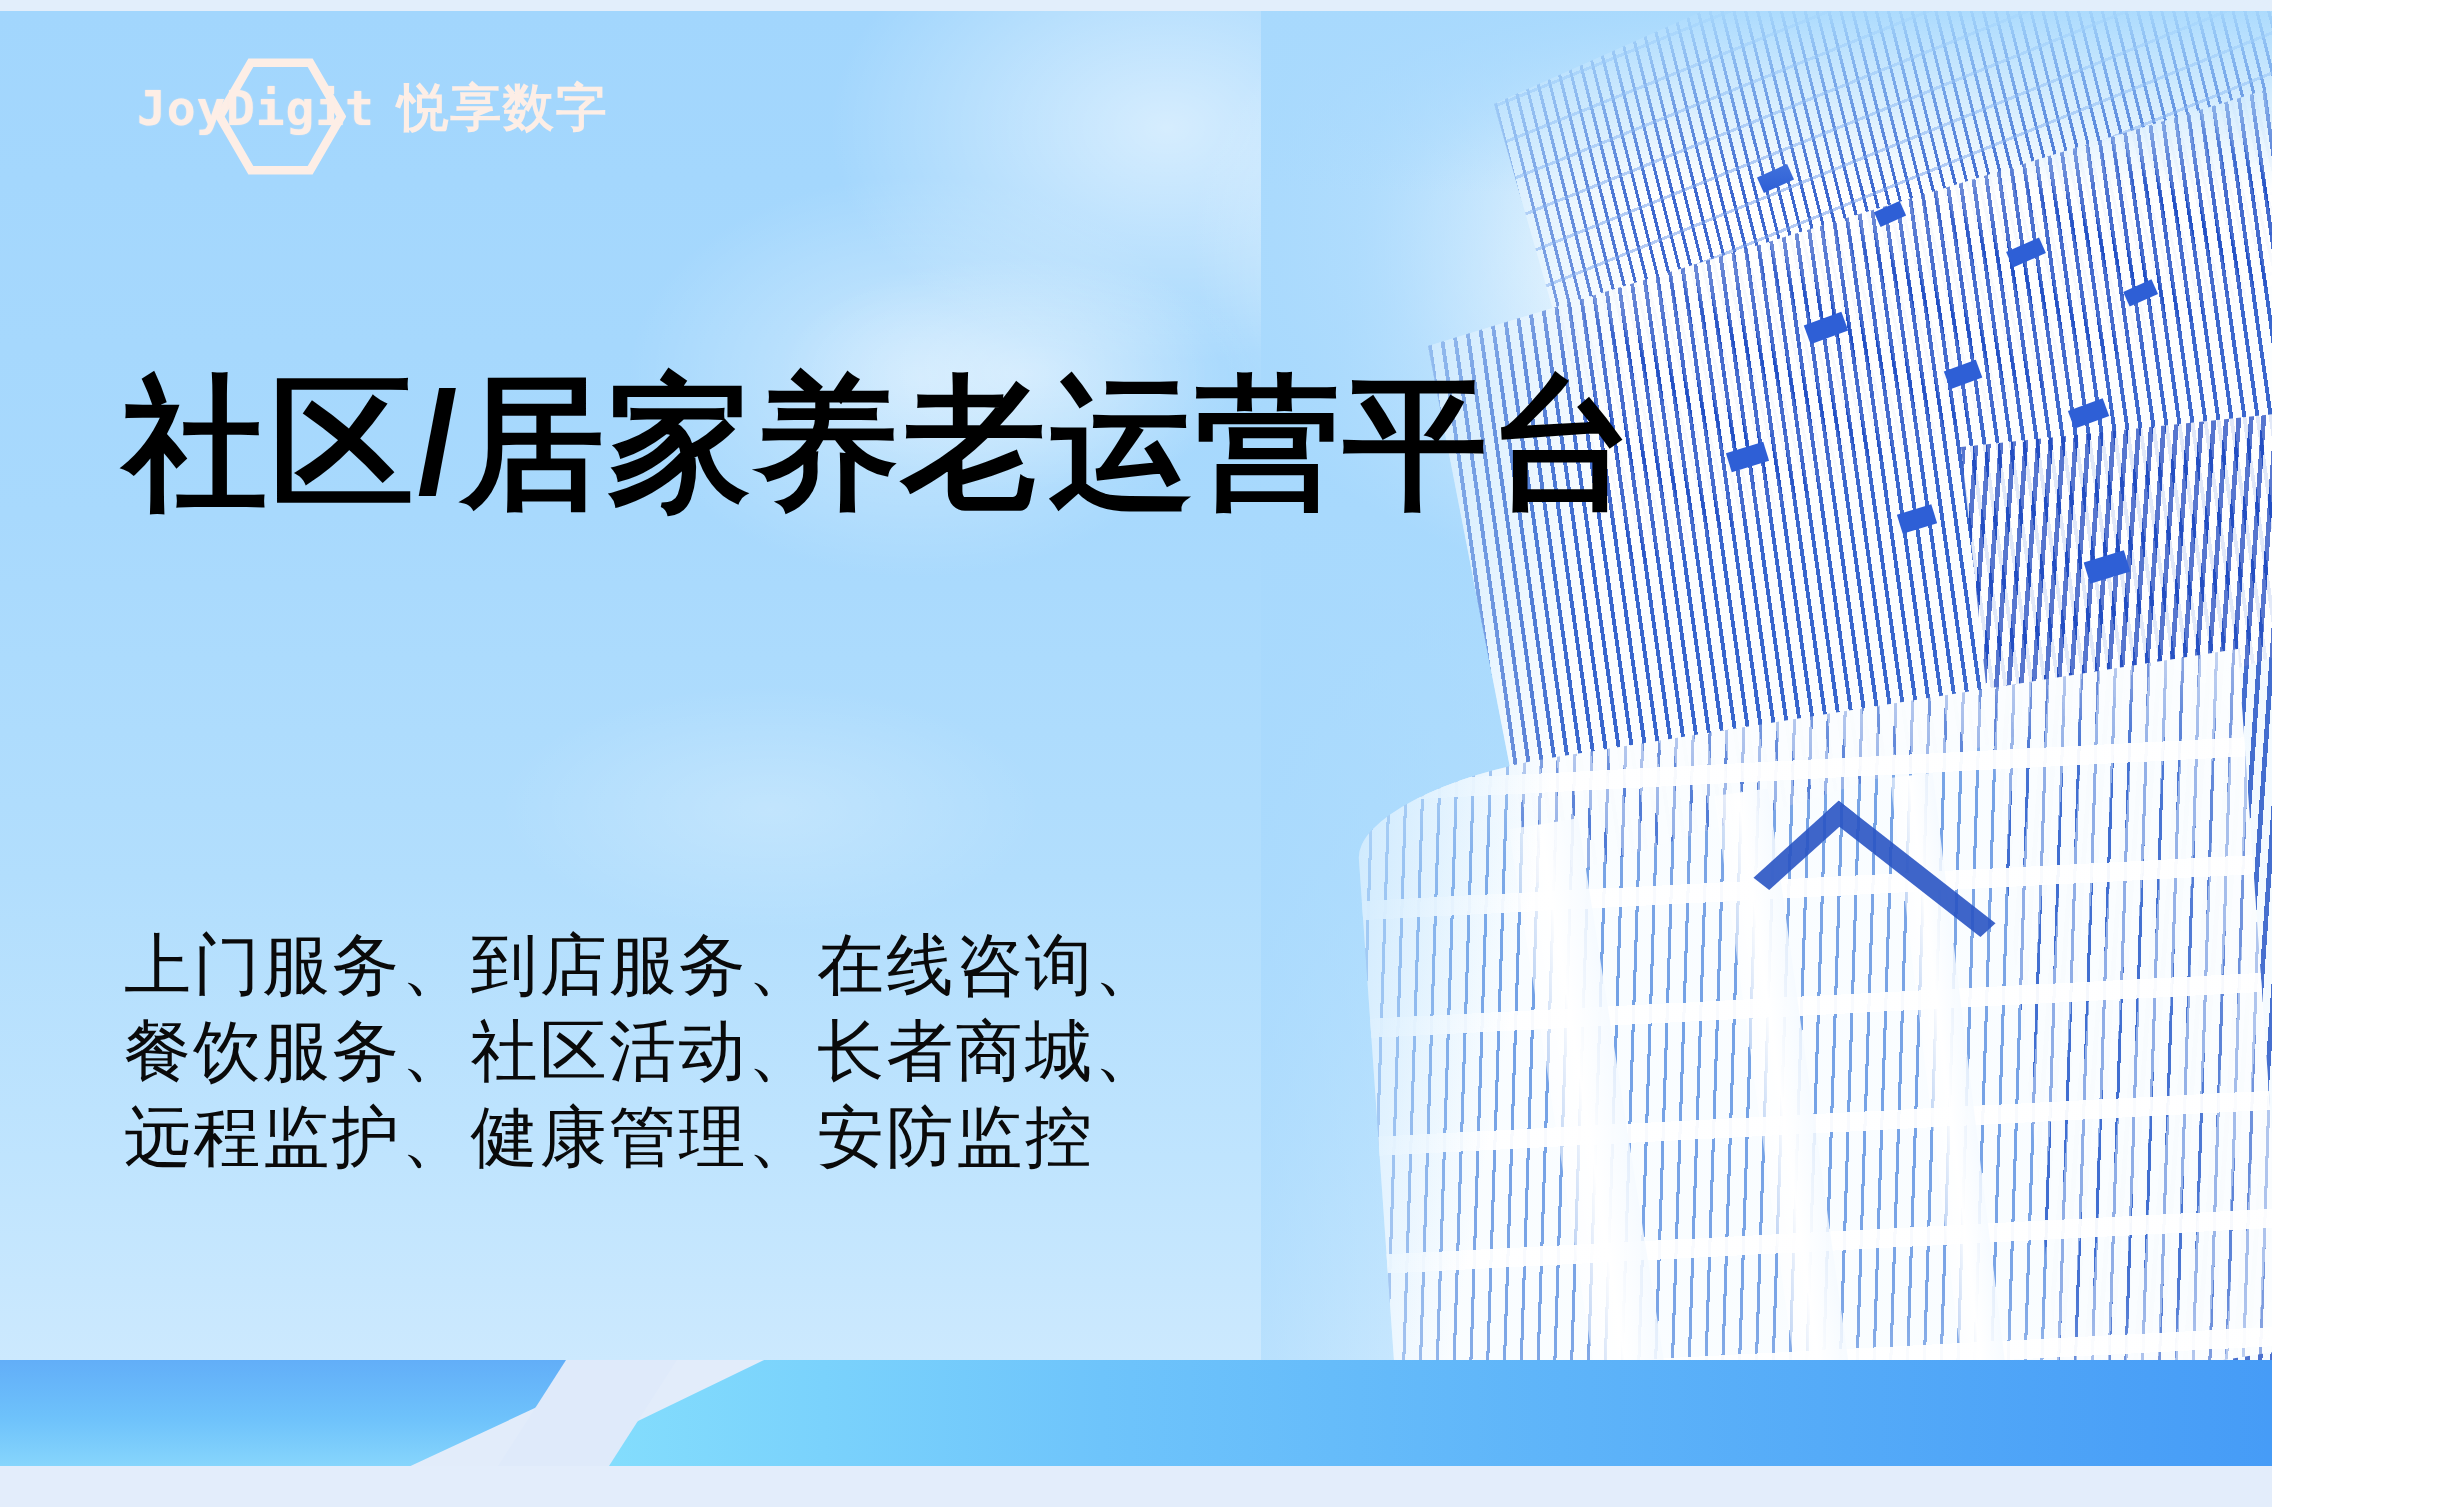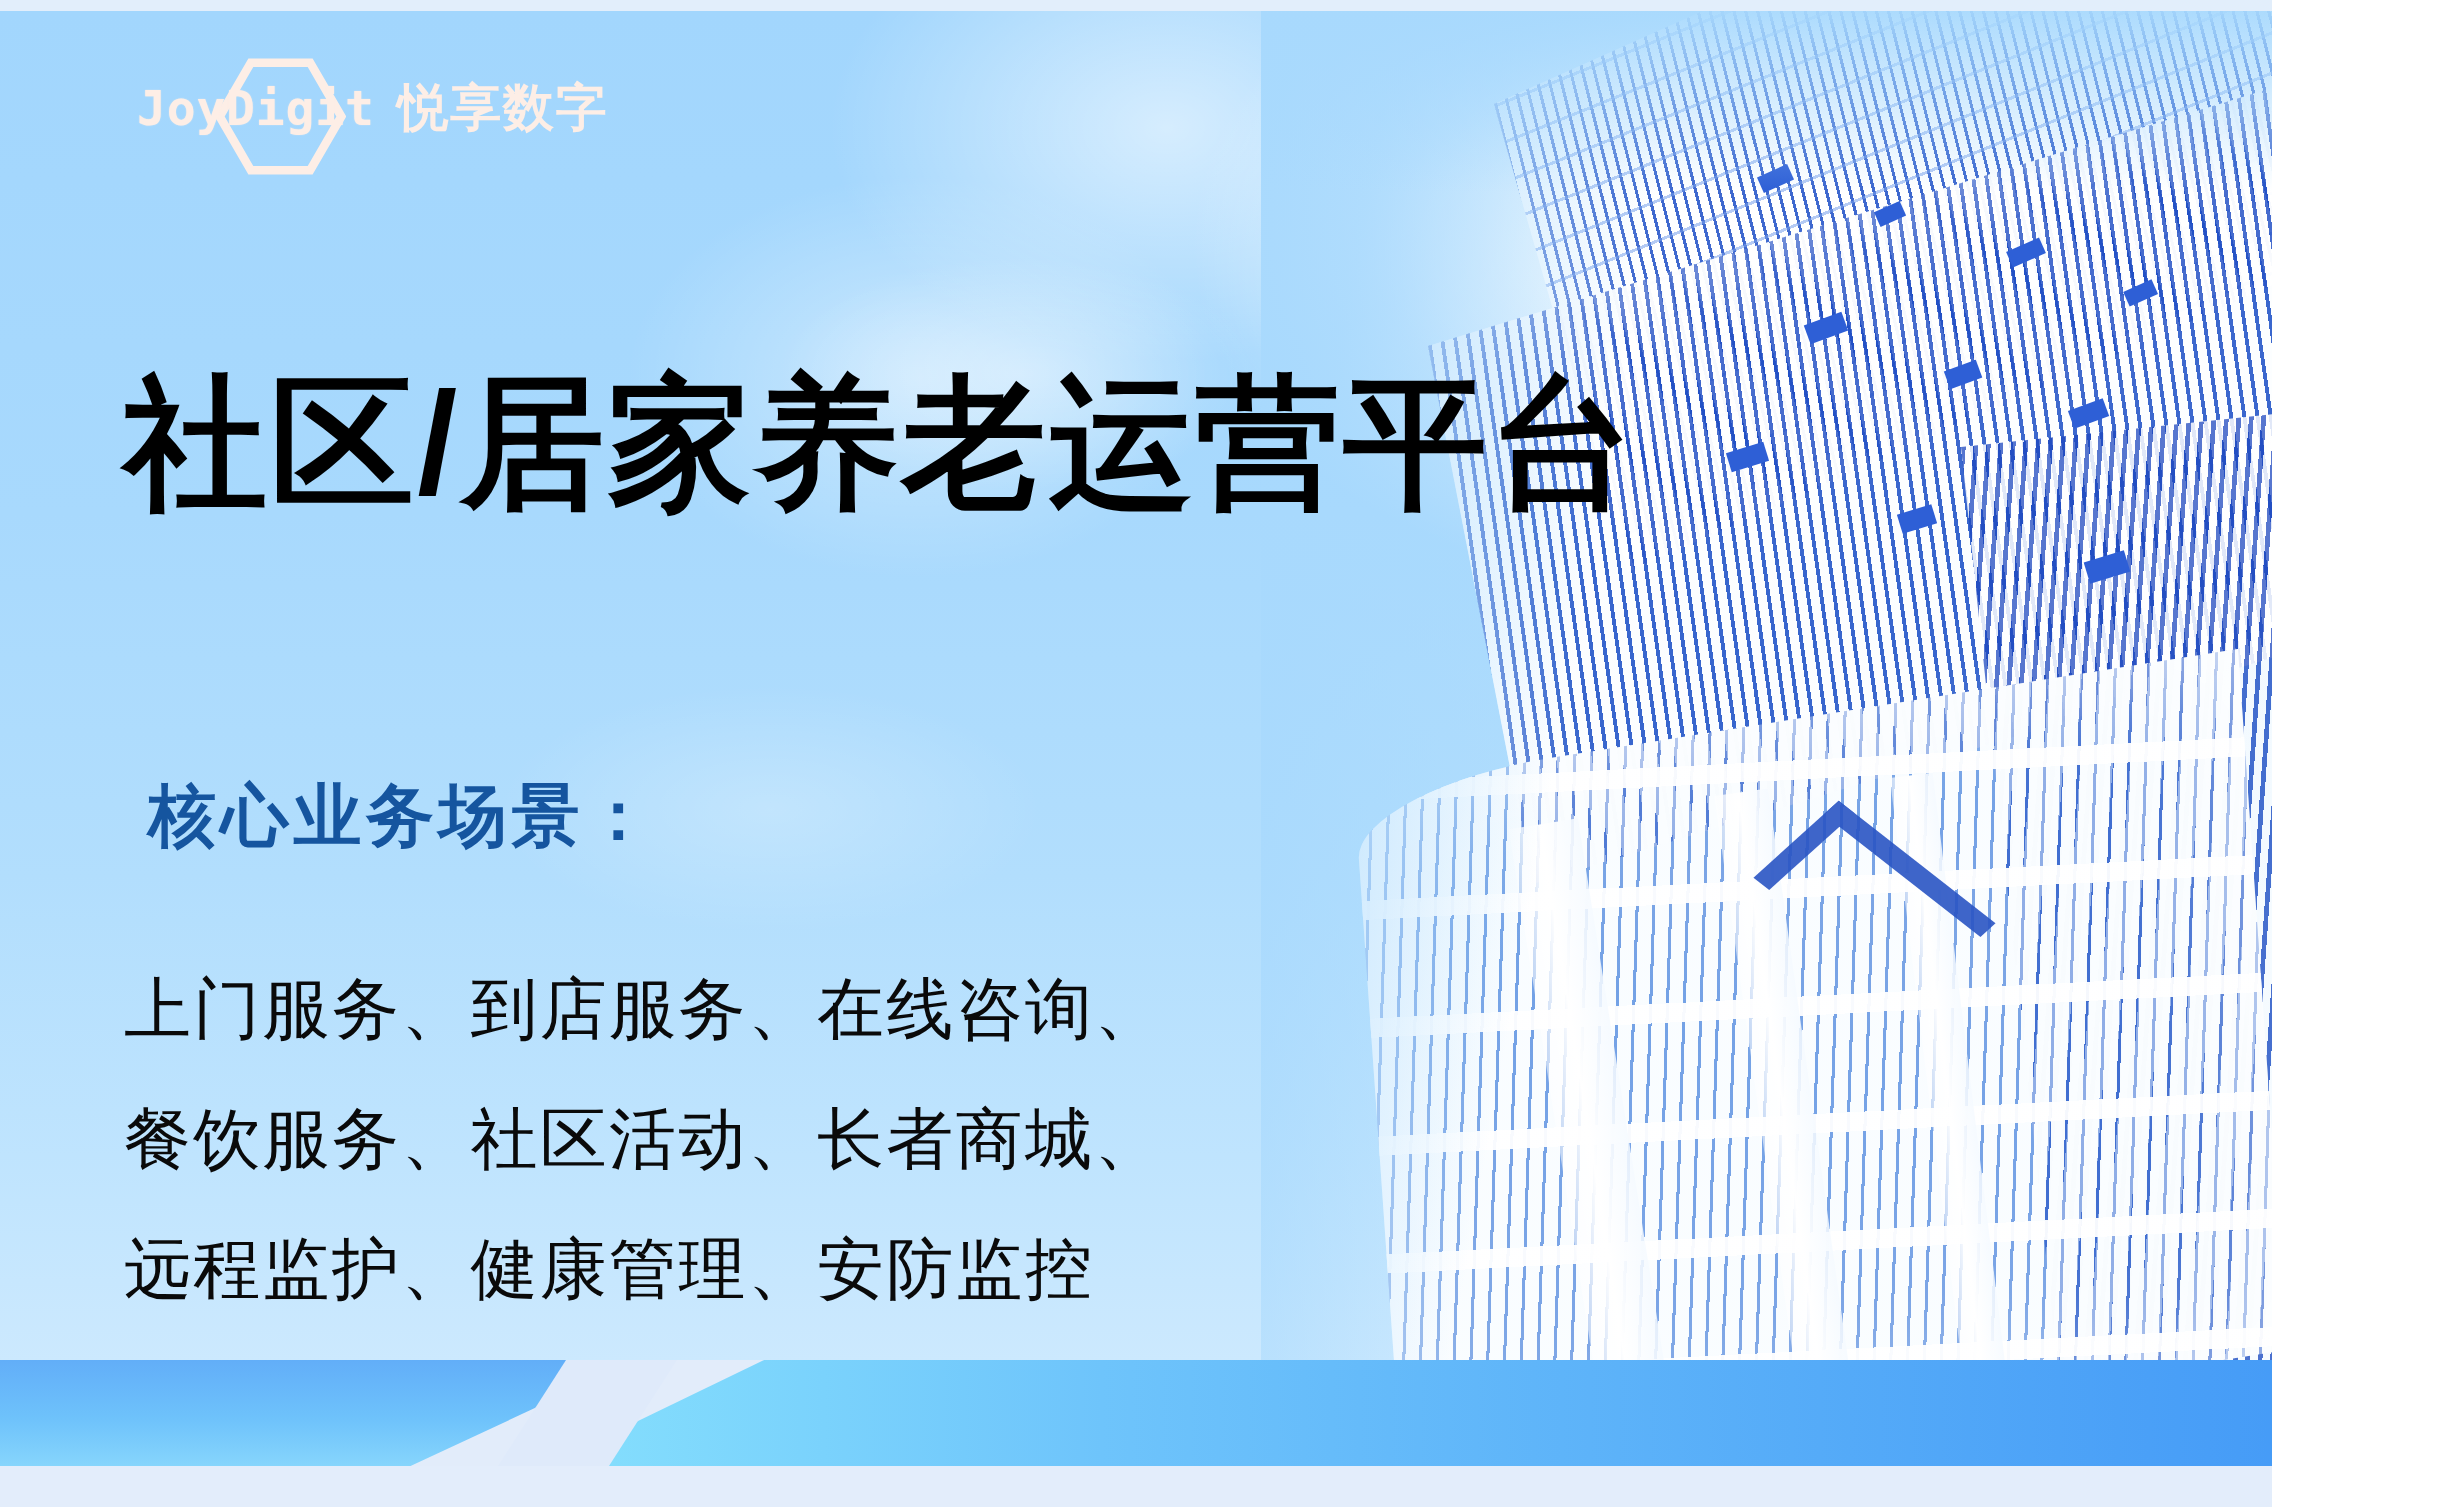--- a/index.html
+++ b/index.html
@@ -272,21 +272,20 @@
     left: 124px; top: 922px;
     z-index: 30;
   }
   .scenario-line {
     font-size: 67px;
     font-weight: normal;
     color: #0a0a0a;
     letter-spacing: 2.3px;
     line-height: 1.28;
     white-space: nowrap;
-    margin-top: 44px;
   }
 
   
   .bottom-band {
     position: absolute;
     left: 0; top: 1360px;
     width: 2450px;
     height: 148px;
     z-index: 35;
     background: #e2ecfa;
@@ -376,21 +375,20 @@
       <svg width="131" height="117" viewBox="0 0 168 150" aria-hidden="true">
         <polygon points="46,6 122,6 162,75 122,144 46,144 6,75" fill="none" stroke="#fdeee6" stroke-width="11" stroke-linejoin="miter"></polygon>
       </svg>
     </div>
     <div class="logo-word">JoyDigit</div>
     <div class="logo-cn">悦享数字</div>
   </div>
 
   <h1 class="main-title">社区/居家养老运营平台</h1>
 
-  <div class="section-heading">核心业务场景：</div>
 
   <div class="scenarios">
     <div class="scenario-line">上门服务、到店服务、在线咨询、</div>
     <div class="scenario-line">餐饮服务、社区活动、长者商城、</div>
     <div class="scenario-line">远程监护、健康管理、安防监控</div>
   </div>
 
   <div class="bottom-band">
     <div class="band-shape band-left"></div>
     <div class="band-shape band-right"></div>

